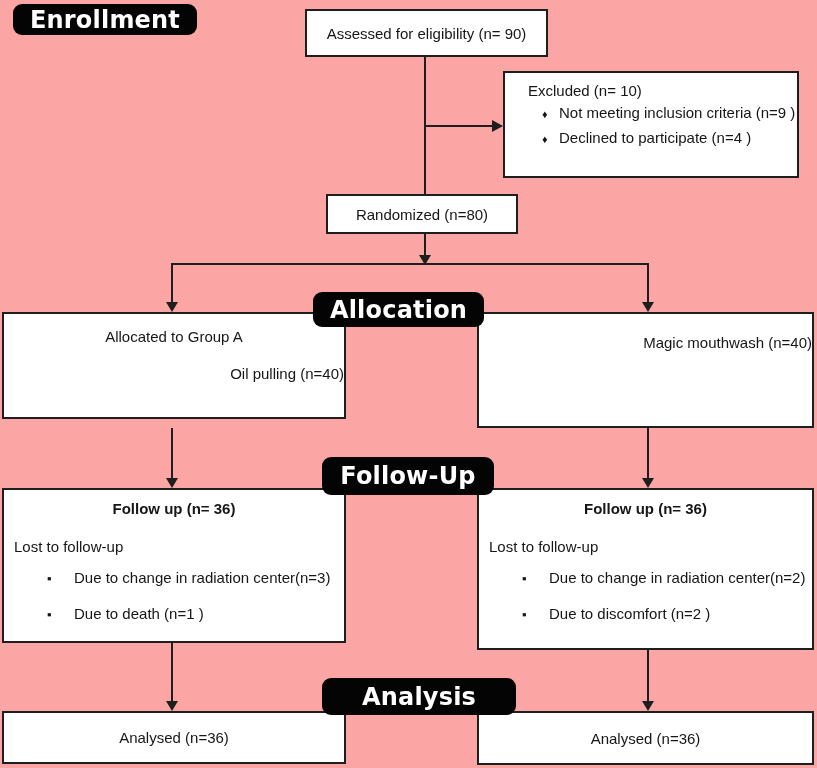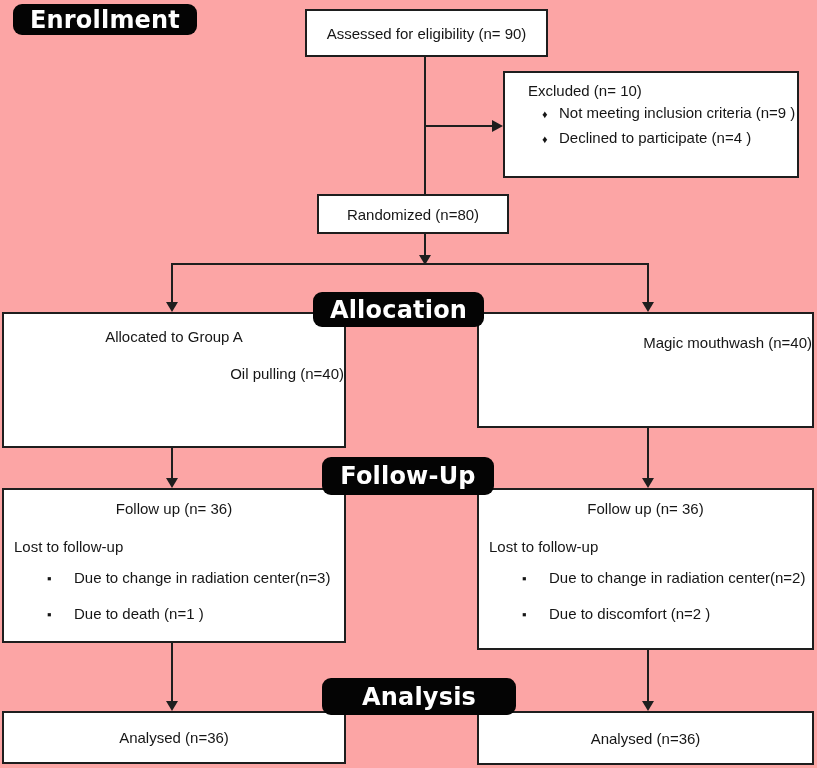--- a/index.html
+++ b/index.html
@@ -34,21 +34,21 @@
     border-top:6px solid transparent;border-bottom:6px solid transparent;
     border-left:11px solid var(--line);}
   
   .exc-title{padding:9px 0 0 23px;line-height:18px;}
   .exc-bullet{display:flex;align-items:baseline;padding-left:37px;line-height:21px;margin-top:2px;}
   .exc-bullet .marker{width:17px;font-size:11px;flex:none;}
   
   .alloc-line1{padding-top:14px;text-align:center;}
   .alloc-line2{margin-top:20px;text-align:right;}
   
-  .fu-title{padding-top:10px;text-align:center;}
+  .fu-title{padding-top:10px;text-align:center;font-weight:bold;}
   .fu-sub{margin:21px 16px 0 10px;}
   .fu-bullet{display:flex;align-items:baseline;padding-left:43px;margin-top:14px;}
   .fu-bullet + .fu-bullet{margin-top:18px;}
   .fu-bullet .marker{width:27px;font-size:13px;flex:none;}
 </style>
 </head>
 <body>
 
 <div class="canvas">
 
@@ -84,25 +84,25 @@
     <div class="exc-bullet">
       <span class="marker">♦</span>
       <span>Not meeting inclusion criteria (n=9 )</span>
     </div>
     <div class="exc-bullet">
       <span class="marker">♦</span>
       <span>Declined to participate (n=4 )</span>
     </div>
   </div>
 
-  <div class="box center" style="left:317px;top:194px;width:192px;height:40px">
+  <div class="box center" style="left:326px;top:194px;width:192px;height:40px">
     <span>Randomized (n=80)</span>
   </div>
 
-  <div class="box" style="left:2px;top:312px;width:344px;height:136px">
+  <div class="box" style="left:2px;top:312px;width:344px;height:107px">
     <div class="alloc-line1">Allocated to Group A</div>
     <div class="alloc-line2">Oil pulling (n=40)</div>
   </div>
 
   <div class="box" style="left:477px;top:312px;width:337px;height:116px">
     <div class="alloc-line2">Magic mouthwash (n=40)</div>
   </div>
 
   <div class="box" style="left:2px;top:488px;width:344px;height:155px">
     <div class="fu-title">Follow up (n= 36)</div>

